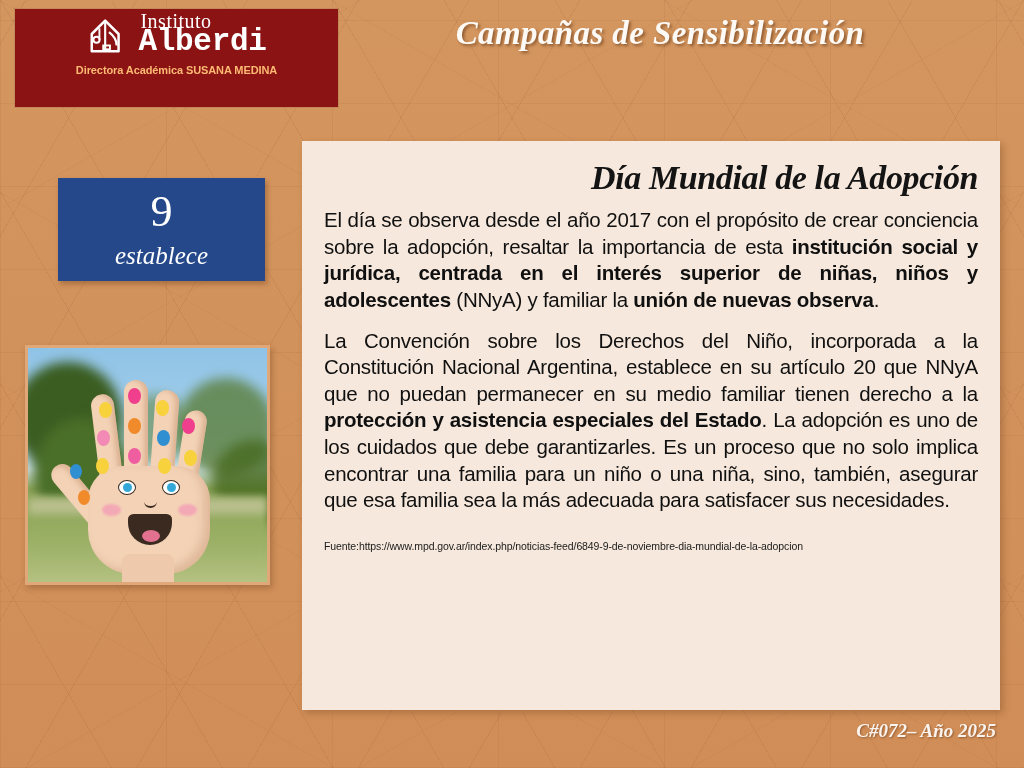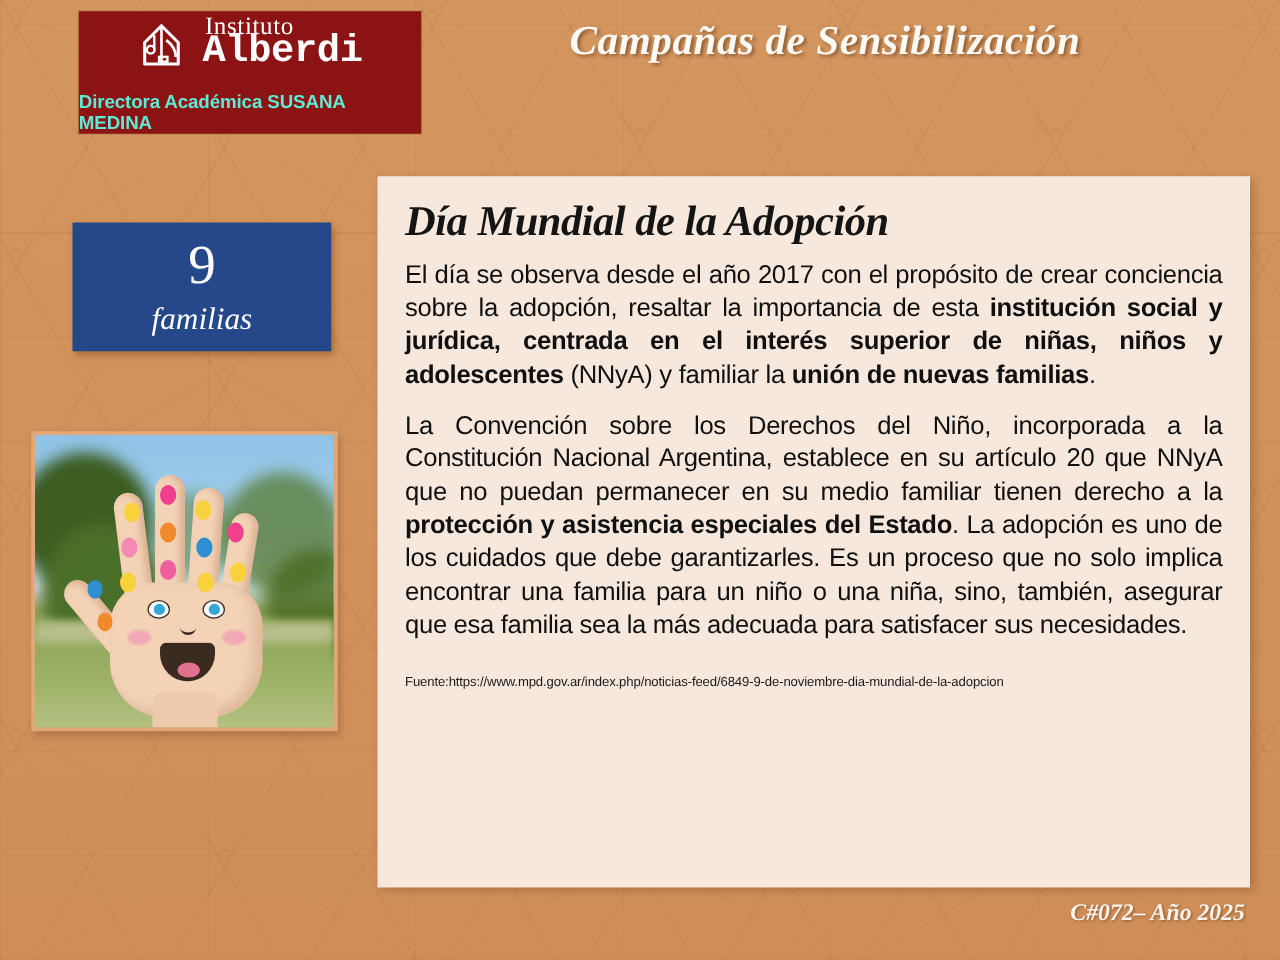--- a/index.html
+++ b/index.html
@@ -25,29 +25,28 @@
       repeating-linear-gradient(30deg, rgba(150,85,40,0.07) 0 1px, transparent 1px 166px),
       repeating-linear-gradient(-30deg, rgba(150,85,40,0.07) 0 1px, transparent 1px 166px),
       linear-gradient(#d4965f, #d08d57);
   }
 
   
   #logo-box {
     position: absolute;
     left: 15px;
     top: 9px;
-    width: 274px;
+    width: 323px;
     height: 98px;
     background: #8c1313;
     box-shadow: 0 0 0 1px rgba(0,0,0,0.08);
     display: flex;
     flex-direction: column;
     align-items: center;
-    justify-content: space-between;
-    margin-left: 48px;
+    justify-content: flex-start;
   }
   #logo-top {
     display: flex;
     align-items: center;
     justify-content: center;
     gap: 10px;
     margin-top: 2px;
   }
   .logo-mark {
     width: 46px;
@@ -86,22 +85,22 @@
     position: absolute;
     right: 0px;
     top: 12px;
     color: #fff;
     font-size: 17px;
     font-weight: bold;
     font-family: "Liberation Sans", sans-serif;
     letter-spacing: -0.3px;
   }
   #logo-director {
-    color: #5eead4;
-    font-size: 15px;
+    color: #fdba74;
+    font-size: 11px;
     font-weight: bold;
     letter-spacing: -0.1px;
     margin-top: 7px;
     font-family: "Liberation Sans", sans-serif;
   }
 
   
   #header-title {
     position: absolute;
     left: 330px;
@@ -229,21 +228,21 @@
     left: 302px;
     top: 141px;
     width: 698px;
     height: 569px;
     background: #f6e8dc;
     box-shadow: 3px 3px 7px rgba(85,45,15,0.28);
     box-sizing: border-box;
     padding: 14px 22px 10px 22px;
   }
   #card-title {
-    text-align: left;
+    text-align: right;
     font-family: "Liberation Serif", serif;
     font-style: italic;
     font-weight: bold;
     font-size: 34px;
     color: #141414;
     letter-spacing: -0.4px;
     margin: 4px 0 10px 0;
   }
   .body-par {
     font-family: "Liberation Sans", sans-serif;
@@ -300,21 +299,21 @@
     </div>
     <div id="logo-director">Directora Académica SUSANA MEDINA</div>
   </div>
 
   <div id="header-title">
     <span class="line">Campañas de Sensibilización</span>
   </div>
 
   <div id="date-badge">
     <div id="date-day">9</div>
-    <div id="date-month">familias</div>
+    <div id="date-month">establece</div>
   </div>
 
   <div id="photo-frame">
     <div id="photo">
       <div class="tree" id="tree-a"></div>
       <div class="tree" id="tree-b"></div>
       <div class="tree" id="tree-c"></div>
       <div class="tree" id="tree-d"></div>
       <div class="tree" id="tree-e"></div>
       <div id="ground"></div>
@@ -354,20 +353,20 @@
         <div id="nose"></div>
         <div id="mouth">
           <div id="tongue"></div>
         </div>
       </div>
     </div>
   </div>
 
   <div id="content-card">
     <div id="card-title">Día Mundial de la Adopción</div>
-    <p class="body-par" id="par-0"><span>El día se observa desde el año 2017 con el propósito de crear conciencia sobre la adopción, resaltar la importancia de esta </span><b>institución social y jurídica, centrada en el interés superior de niñas, niños y adolescentes</b><span> (NNyA) y familiar la </span><b>unión de nuevas familias</b><span>.</span></p>
+    <p class="body-par" id="par-0"><span>El día se observa desde el año 2017 con el propósito de crear conciencia sobre la adopción, resaltar la importancia de esta </span><b>institución social y jurídica, centrada en el interés superior de niñas, niños y adolescentes</b><span> (NNyA) y familiar la </span><b>unión de nuevas observa</b><span>.</span></p>
     <p class="body-par" id="par-1"><span>La Convención sobre los Derechos del Niño, incorporada a la Constitución Nacional Argentina, establece en su artículo 20 que NNyA que no puedan permanecer en su medio familiar tienen derecho a la </span><b>protección y asistencia especiales del Estado</b><span>. La adopción es uno de los cuidados que debe garantizarles. Es un proceso que no solo implica encontrar una familia para un niño o una niña, sino, también, asegurar que esa familia sea la más adecuada para satisfacer sus necesidades.</span></p>
     <div id="source-note">Fuente:https://www.mpd.gov.ar/index.php/noticias-feed/6849-9-de-noviembre-dia-mundial-de-la-adopcion</div>
   </div>
 
   <div id="footer-code">C#072– Año 2025</div>
 
 </div>
 
 </body></html>

